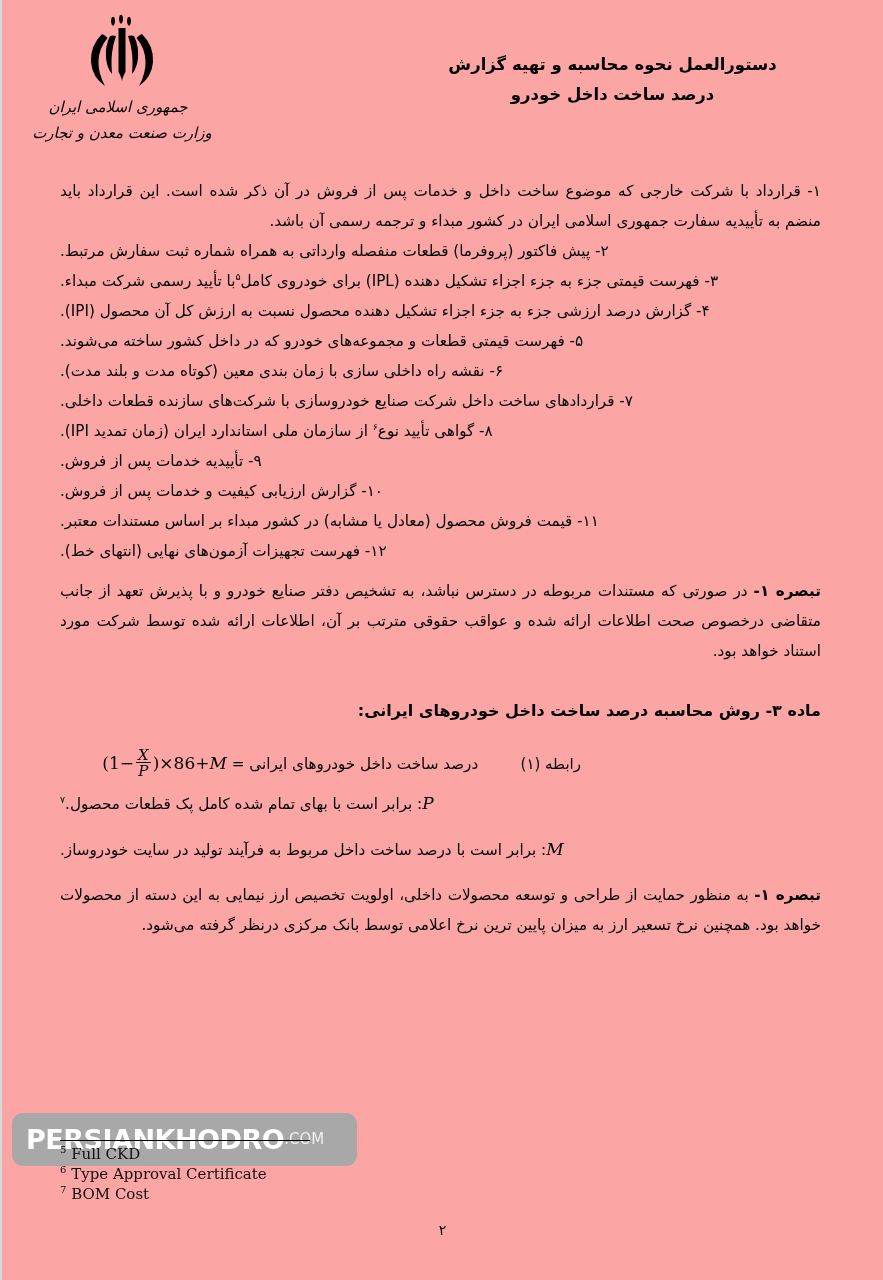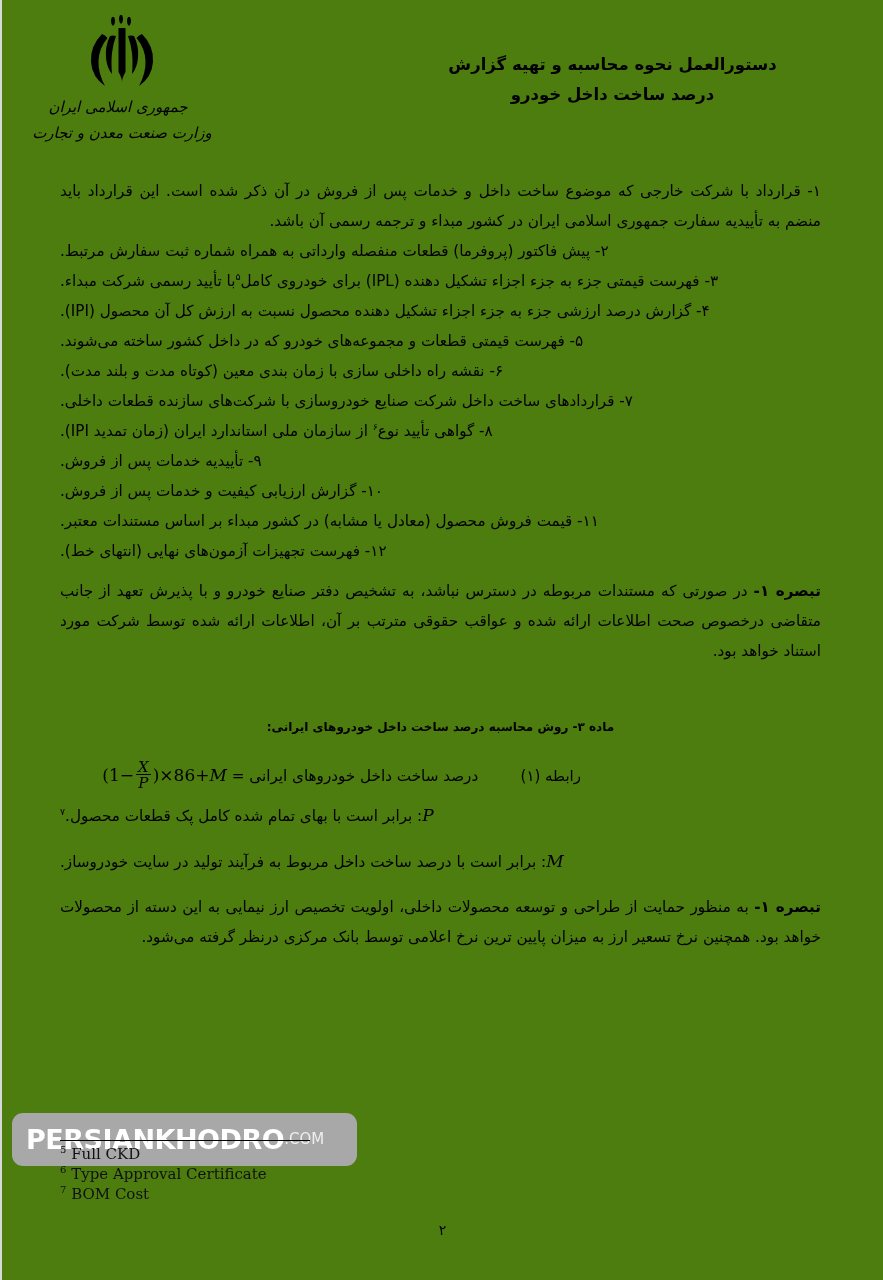--- a/index.html
+++ b/index.html
@@ -4,21 +4,21 @@
 <style>
   html, body {
     margin: 0;
     padding: 0;
     background: #ffffff;
   }
   .page {
     position: relative;
     width: 883px;
     height: 1280px;
-    background: #4d7c0f;
+    background: #fca5a5;
     overflow: hidden;
     font-family: "DejaVu Sans", "Liberation Sans", sans-serif;
     color: #000000;
     box-sizing: border-box;
     border-left: 2px solid #d8d8d8;
   }
 
   
   .header {
     position: absolute;
@@ -90,25 +90,24 @@
 
   .tabsara {
     margin-top: 10px;
     text-align: justify;
     font-size: 15.2px;
     line-height: 30px;
     direction: rtl;
   }
 
   .section-head {
-    margin-top: 46px;
+    margin-top: 30px;
     font-weight: bold;
-    font-size: 12px;
-    line-height: 30px;
-    text-align: center;
+    font-size: 16px;
+    line-height: 30px;
     direction: rtl;
   }
   .indent-para {
     margin-top: 2px;
     text-indent: 28px;
     text-align: justify;
     font-size: 15.2px;
     line-height: 30px;
     direction: rtl;
   }

